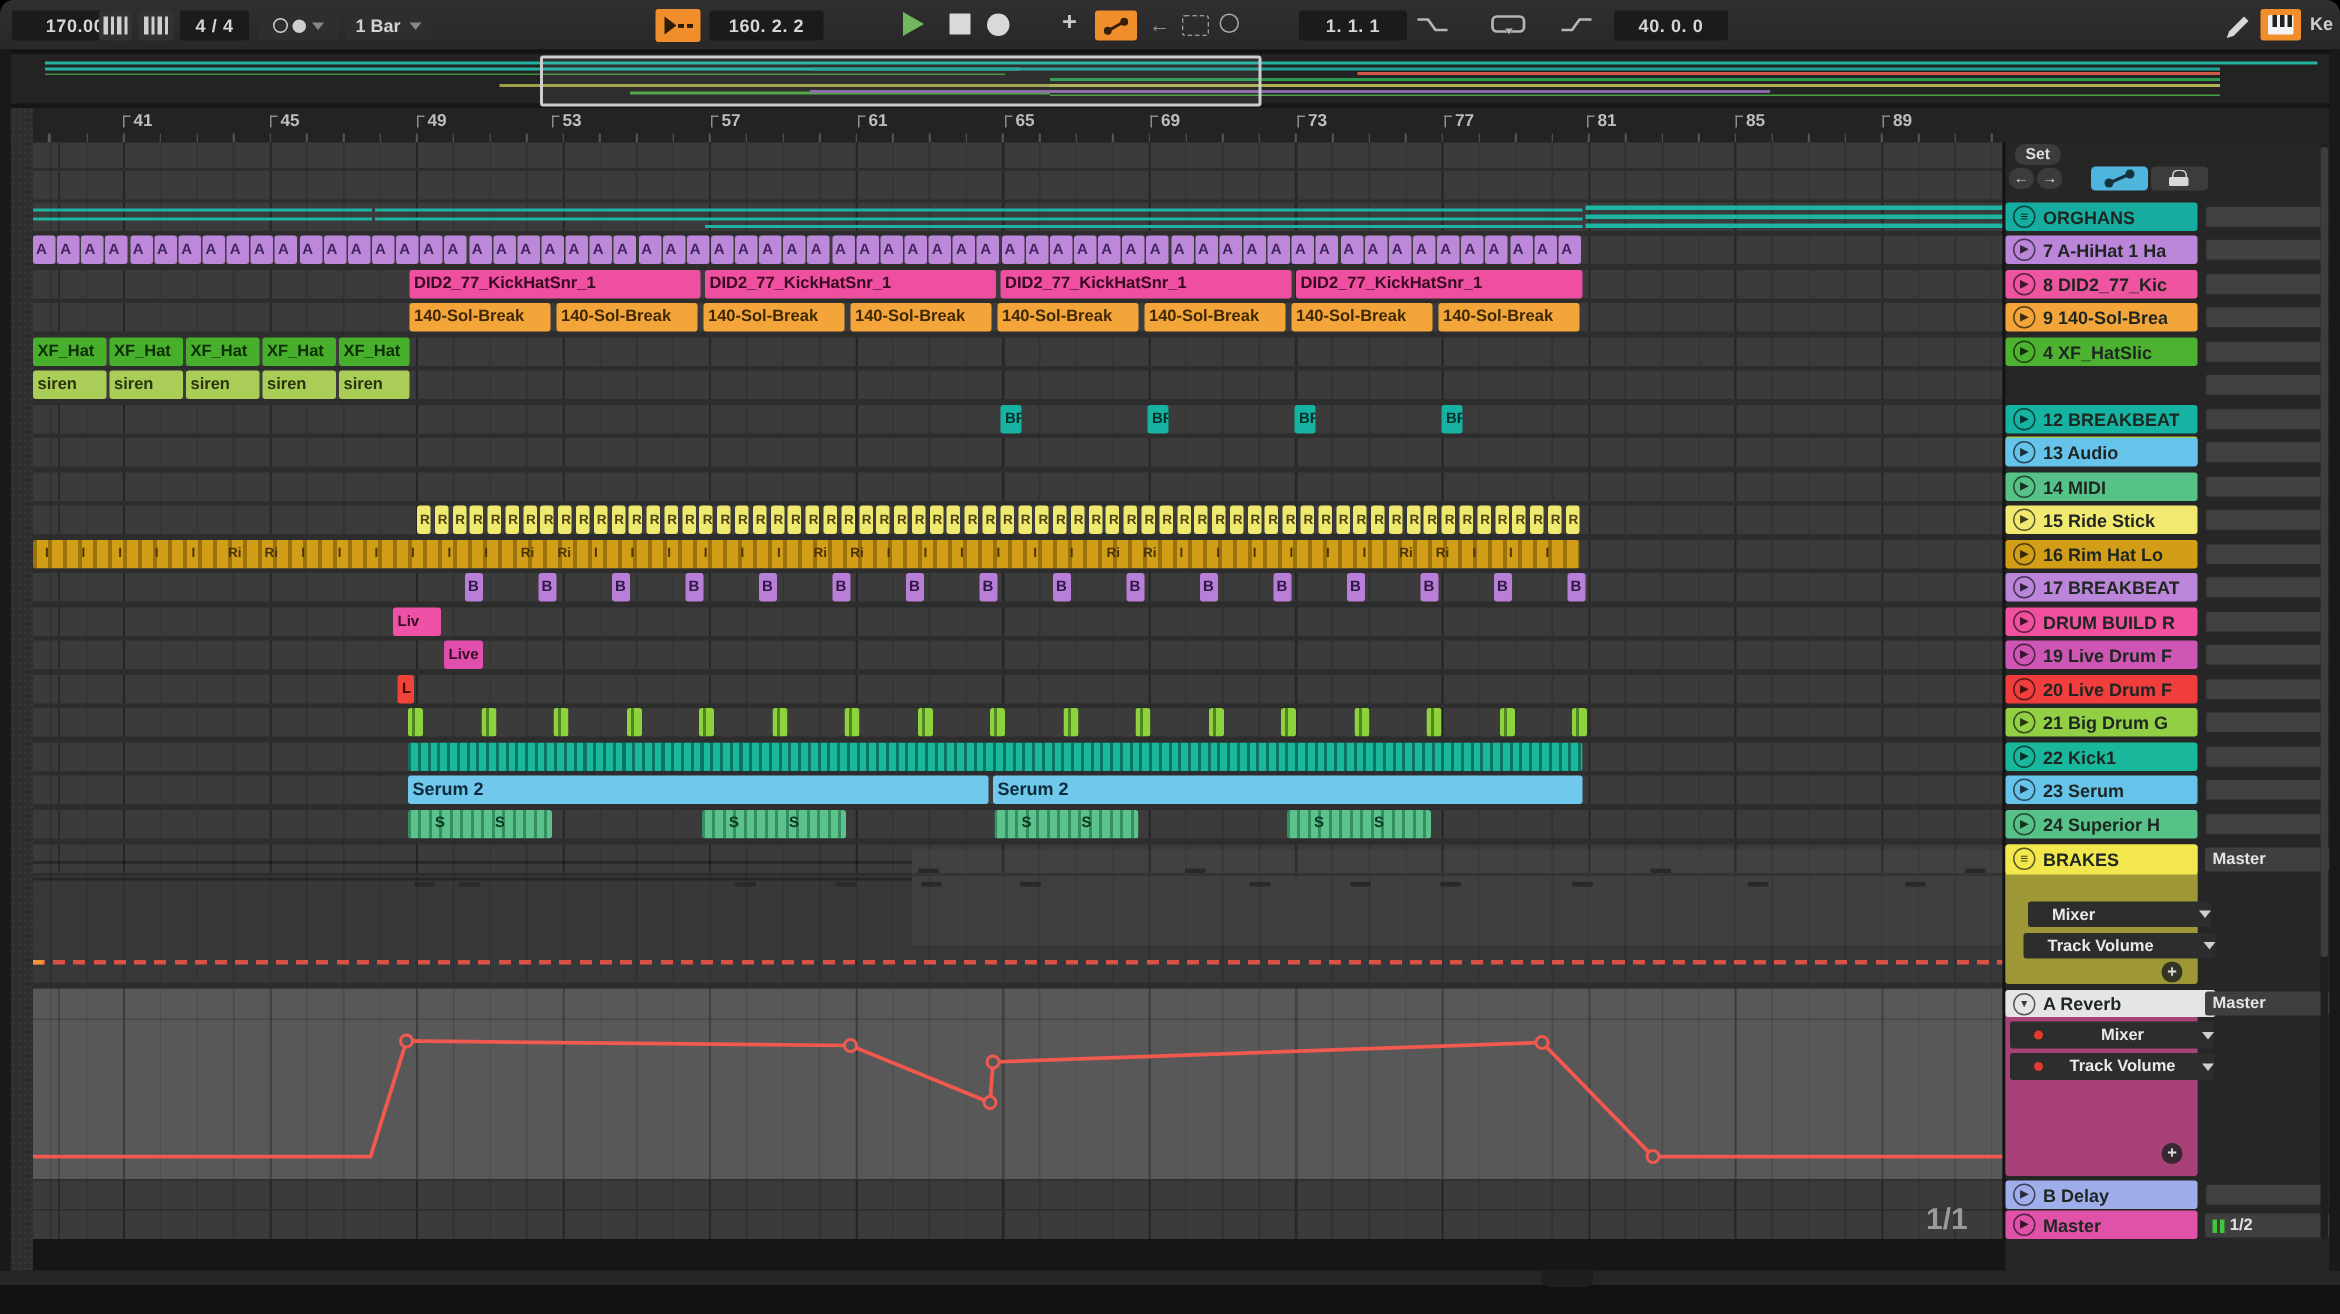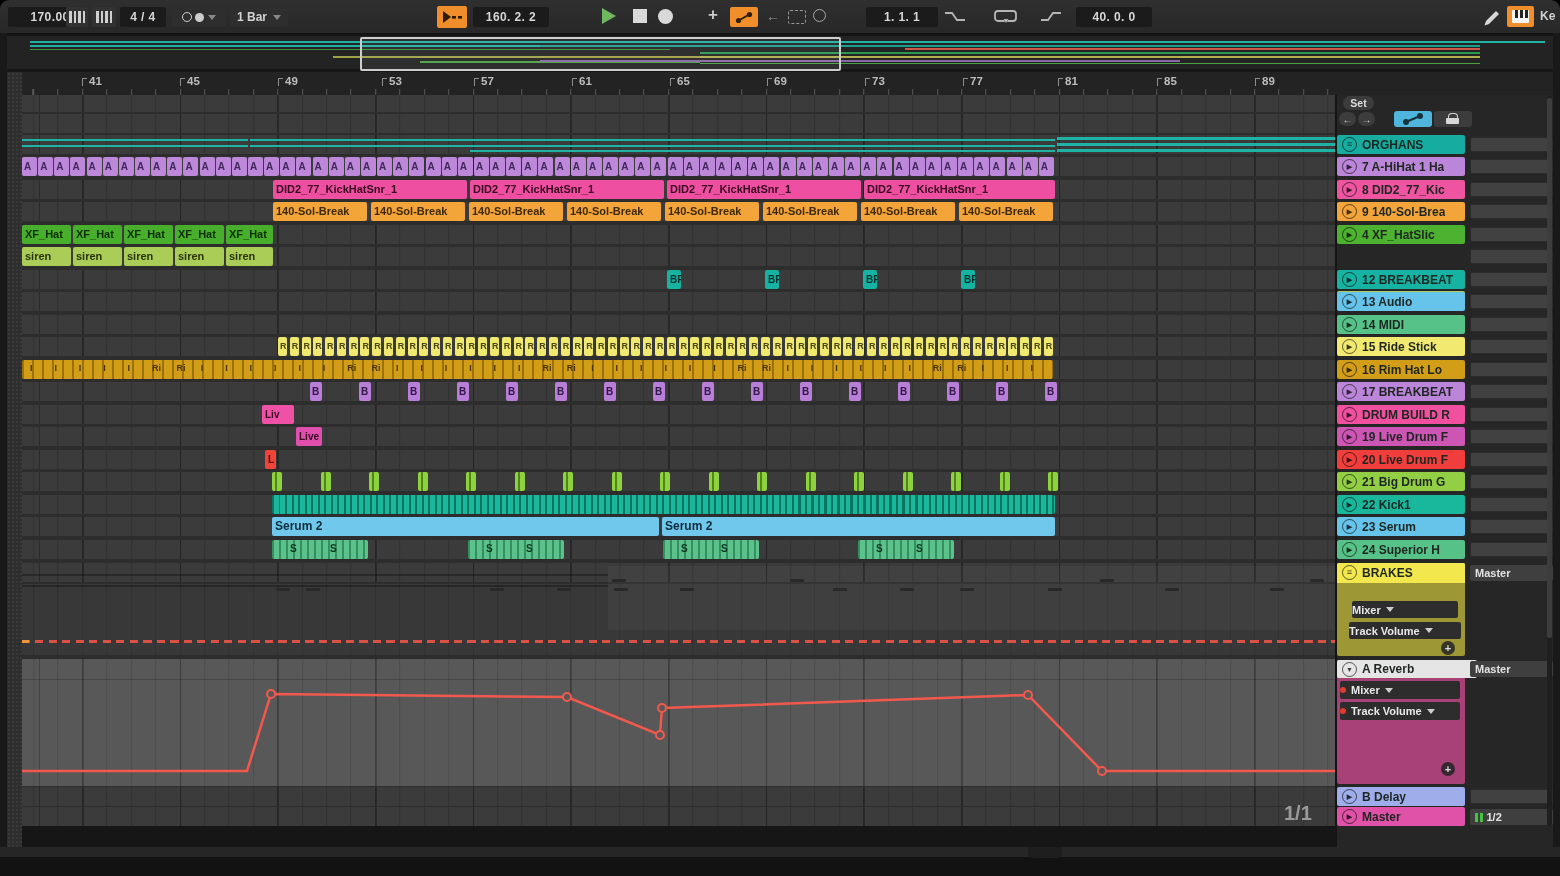--- a/index.html
+++ b/index.html
@@ -58,21 +58,21 @@
   .thdr{position:absolute;left:1337px;width:128px;height:19px;border-radius:2px;display:flex;align-items:center;gap:5px;
     padding-left:5px;box-sizing:border-box;font-size:12px;font-weight:bold;color:#1e2622;}
   .hicon{width:13px;height:13px;border:1.6px solid rgba(0,0,0,.62);border-radius:50%;display:flex;align-items:center;
     justify-content:center;font-size:7px;line-height:1;color:rgba(0,0,0,.75);flex:0 0 auto;}
   .mbox{position:absolute;left:1470px;width:83px;height:15px;background:#414141;border:1px solid #2b2b2b;border-radius:2px;box-sizing:border-box;}
   .obox{position:absolute;left:1470px;width:83px;height:16px;background:#3f3f3f;border-radius:2px;color:#e3e3e3;
     font-size:11px;font-weight:bold;line-height:16px;padding-left:5px;box-sizing:border-box;}
   .obox .ocaret{position:absolute;right:-9px;top:5px;width:0;height:0;border-left:3.5px solid transparent;border-right:3.5px solid transparent;border-top:4.5px solid #9a9a9a;}
   .devpanel{position:absolute;left:1337px;width:128px;border-radius:2px;}
   .ddl{position:absolute;background:#2d2d2d;border-radius:2px;color:#e9e9e9;font-size:11px;font-weight:bold;
-    display:flex;align-items:center;justify-content:flex-start;gap:5px;}
+    display:flex;align-items:center;justify-content:space-between;gap:5px;padding-left:16px;}
   .ddl .dcaret{width:0;height:0;border-left:4px solid transparent;border-right:4px solid transparent;border-top:5px solid #cfcfcf;}
   .reddot{width:6px;height:6px;border-radius:50%;background:#e23a2e;display:inline-block;}
   .addbtn{position:absolute;width:14px;height:14px;border-radius:50%;background:rgba(35,35,35,.85);color:#dcdcdc;
     font-size:11px;font-weight:bold;display:flex;align-items:center;justify-content:center;line-height:1;}
   #setbtn{position:absolute;left:1343px;top:96px;width:31px;height:14px;border-radius:7px;background:#3c3c3c;color:#ddd;
     font-size:10.5px;font-weight:bold;display:flex;align-items:center;justify-content:center;}
   .navarr{position:absolute;top:112px;width:17px;height:14px;border-radius:7px;background:#3c3c3c;color:#ddd;font-size:10px;
     display:flex;align-items:center;justify-content:center;font-weight:bold;}
   #linkbtn{position:absolute;left:1394px;top:111px;width:38px;height:16px;border-radius:3px;background:#4fb5dc;}
   #lockbtn{position:absolute;left:1434px;top:111px;width:38px;height:16px;border-radius:3px;background:#3c3c3c;}
@@ -182,21 +182,21 @@
       <div style="position: absolute; left: 533px; top: 24px; width: 640px; height: 2px; background: rgb(136, 104, 168);"></div>
       <div style="position: absolute; left: 693px; top: 27px; width: 780px; height: 1px; background: rgb(74, 160, 64);"></div>
       <div id="viewbox" style="position: absolute; left: 353px; top: 1px; width: 477px; height: 30px;"></div>
     </div>
 
   <div id="topruler">
       <div id="topticks"></div>
       <div class="barnum" style="left: 75px;">41</div>
       <div class="barnum" style="left: 173px;">45</div>
       <div class="barnum" style="left: 271px;">49</div>
-      <div class="barnum" style="left: 375px;">53</div>
+      <div class="barnum" style="left: 361px;">53</div>
       <div class="barnum" style="left: 467px;">57</div>
       <div class="barnum" style="left: 565px;">61</div>
       <div class="barnum" style="left: 663px;">65</div>
       <div class="barnum" style="left: 760px;">69</div>
       <div class="barnum" style="left: 858px;">73</div>
       <div class="barnum" style="left: 956px;">77</div>
       <div class="barnum" style="left: 1051px;">81</div>
       <div class="barnum" style="left: 1150px;">85</div>
       <div class="barnum" style="left: 1248px;">89</div>
     </div>

